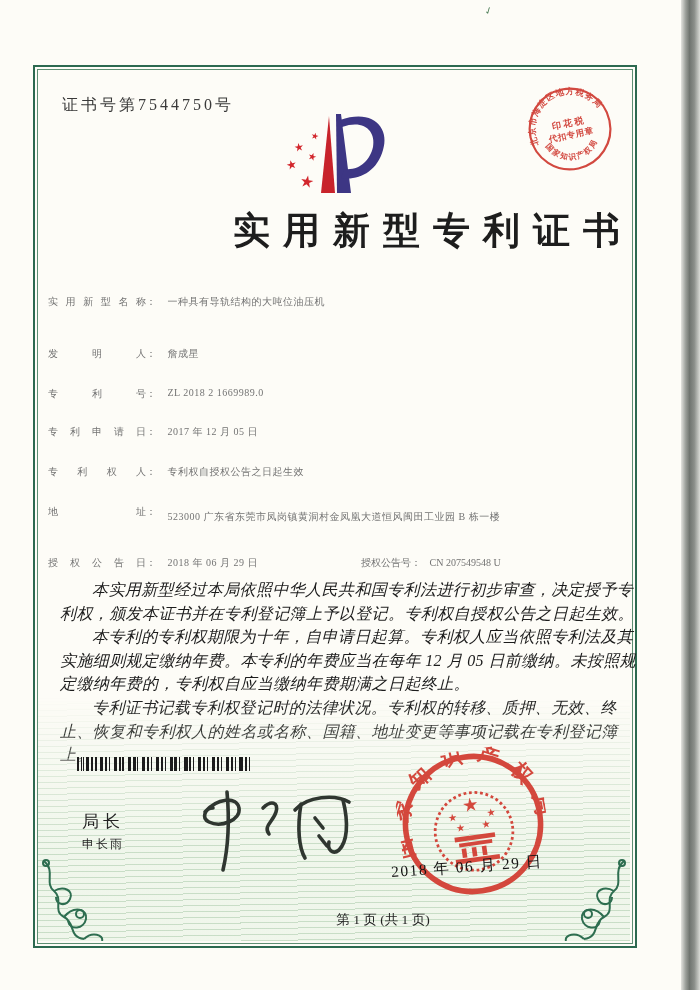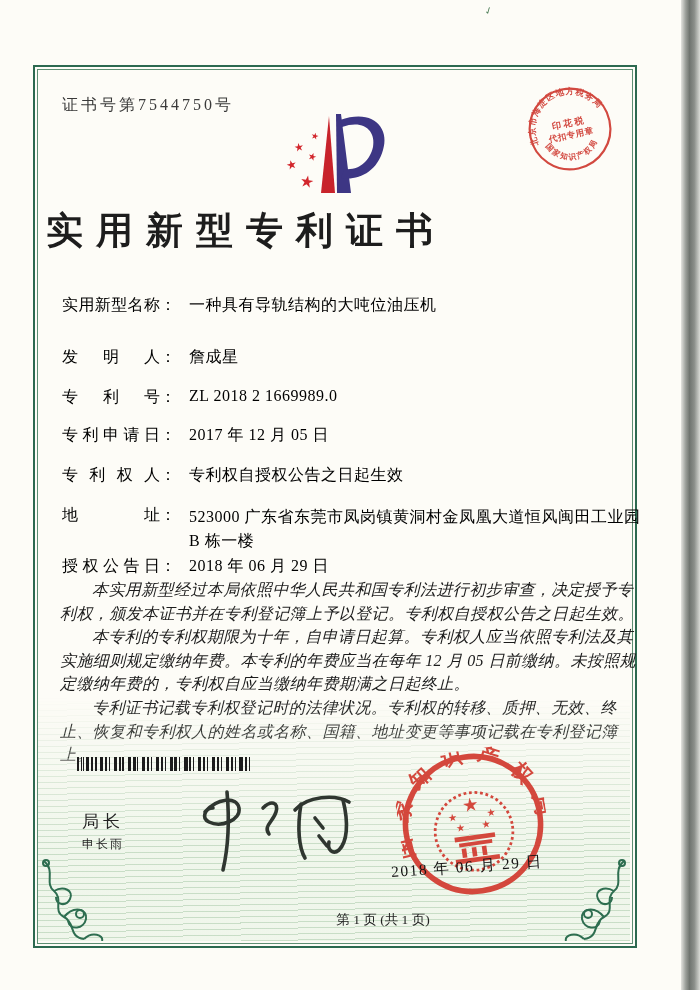--- a/index.html
+++ b/index.html
@@ -23,25 +23,25 @@
   }
   .frame-inner{position:absolute;inset:2px;border:1px solid #5d8f73;}
   .cert-no{
     left:62px;top:95px;font-size:16px;letter-spacing:3px;color:#3a3a3a;
   }
   
   .tax-stamp{left:526px;top:85px;width:88px;height:88px;transform:rotate(-12deg);opacity:.92;}
   
   .logo{left:278px;top:106px;width:116px;height:94px;}
   .title{
-    left:33px;top:206px;width:600px;text-align:left;
+    left:33px;top:206px;width:600px;text-align:right;
     font-size:37px;font-weight:600;letter-spacing:13px;color:#1d1d1d;text-indent:13px;
   }
   
-  .row{position:absolute;left:62px;font-size:16px;white-space:nowrap;color:#000000;}
+  .row{position:absolute;left:48px;font-size:10px;white-space:nowrap;color:#737373;}
   .row .lab{display:inline-block;width:98px;text-align:justify;text-align-last:justify;vertical-align:top;}
   .row .colon{display:inline-block;vertical-align:top;}
   .row .val{display:inline-block;margin-left:9px;letter-spacing:.5px;vertical-align:top;}
   .row .val.wrap{white-space:normal;width:460px;line-height:24px;}
   .grant-no{position:absolute;left:313px;top:0;}
   
   .body-text{
     left:60px;top:578px;width:580px;
     font-size:16px;line-height:23.6px;color:#1c1c1c;
     font-style:italic;
@@ -139,20 +139,24 @@
   <span class="lab">专利权人</span><span class="colon">：</span>
   <span class="val">专利权自授权公告之日起生效</span>
 </div>
 <div class="row" style="top:505px">
   <span class="lab">地址</span><span class="colon">：</span>
   <span class="val wrap">523000 广东省东莞市凤岗镇黄洞村金凤凰大道恒风闽田工业园 B 栋一楼</span>
 </div>
 <div class="row" style="top:556px;width:560px">
   <span class="lab">授权公告日</span><span class="colon">：</span>
   <span class="val">2018 年 06 月 29 日</span>
+  <span class="grant-no">
+    <span>授权公告号</span><span>：</span>
+    <span style="margin-left:6px">CN 207549548 U</span>
+  </span>
 </div>
 
 <div class="abs body-text">
   <p>本实用新型经过本局依照中华人民共和国专利法进行初步审查，决定授予专利权，颁发本证书并在专利登记簿上予以登记。专利权自授权公告之日起生效。</p>
   <p>本专利的专利权期限为十年，自申请日起算。专利权人应当依照专利法及其实施细则规定缴纳年费。本专利的年费应当在每年 12 月 05 日前缴纳。未按照规定缴纳年费的，专利权自应当缴纳年费期满之日起终止。</p>
   <p>专利证书记载专利权登记时的法律状况。专利权的转移、质押、无效、终止、恢复和专利权人的姓名或名称、国籍、地址变更等事项记载在专利登记簿上。</p>
 </div>
 
 <div class="abs panel">
   <svg class="flourish left" viewBox="0 0 72 86">

